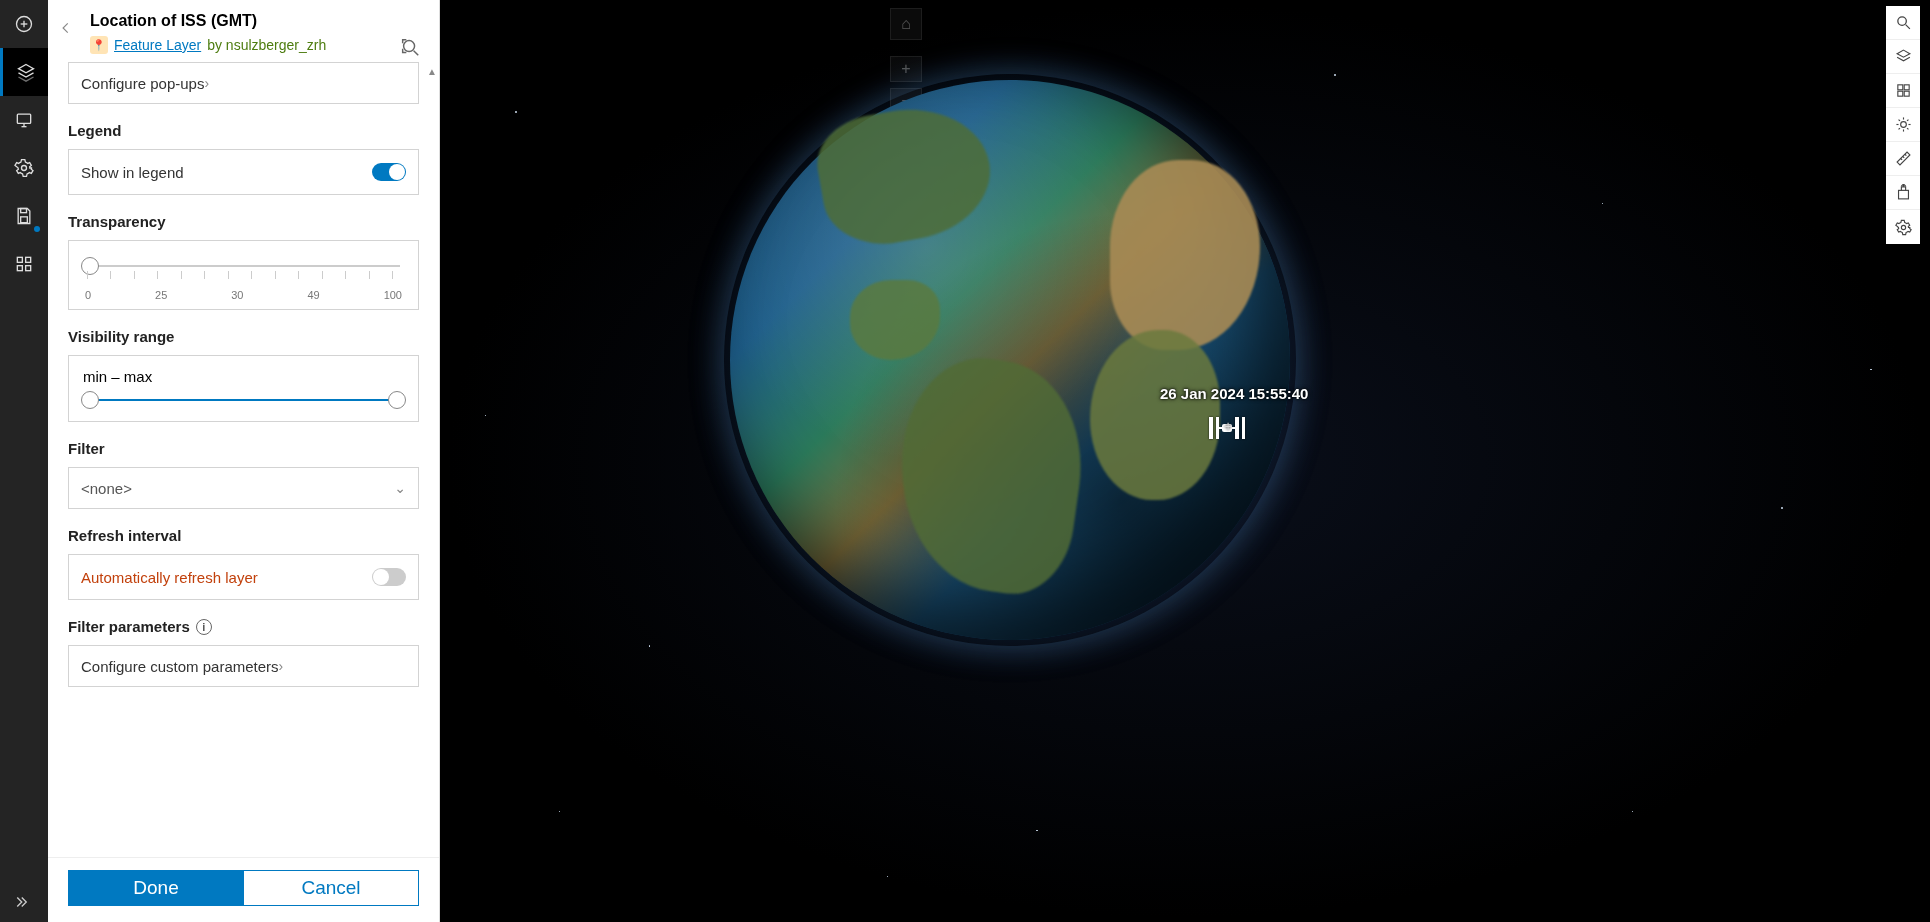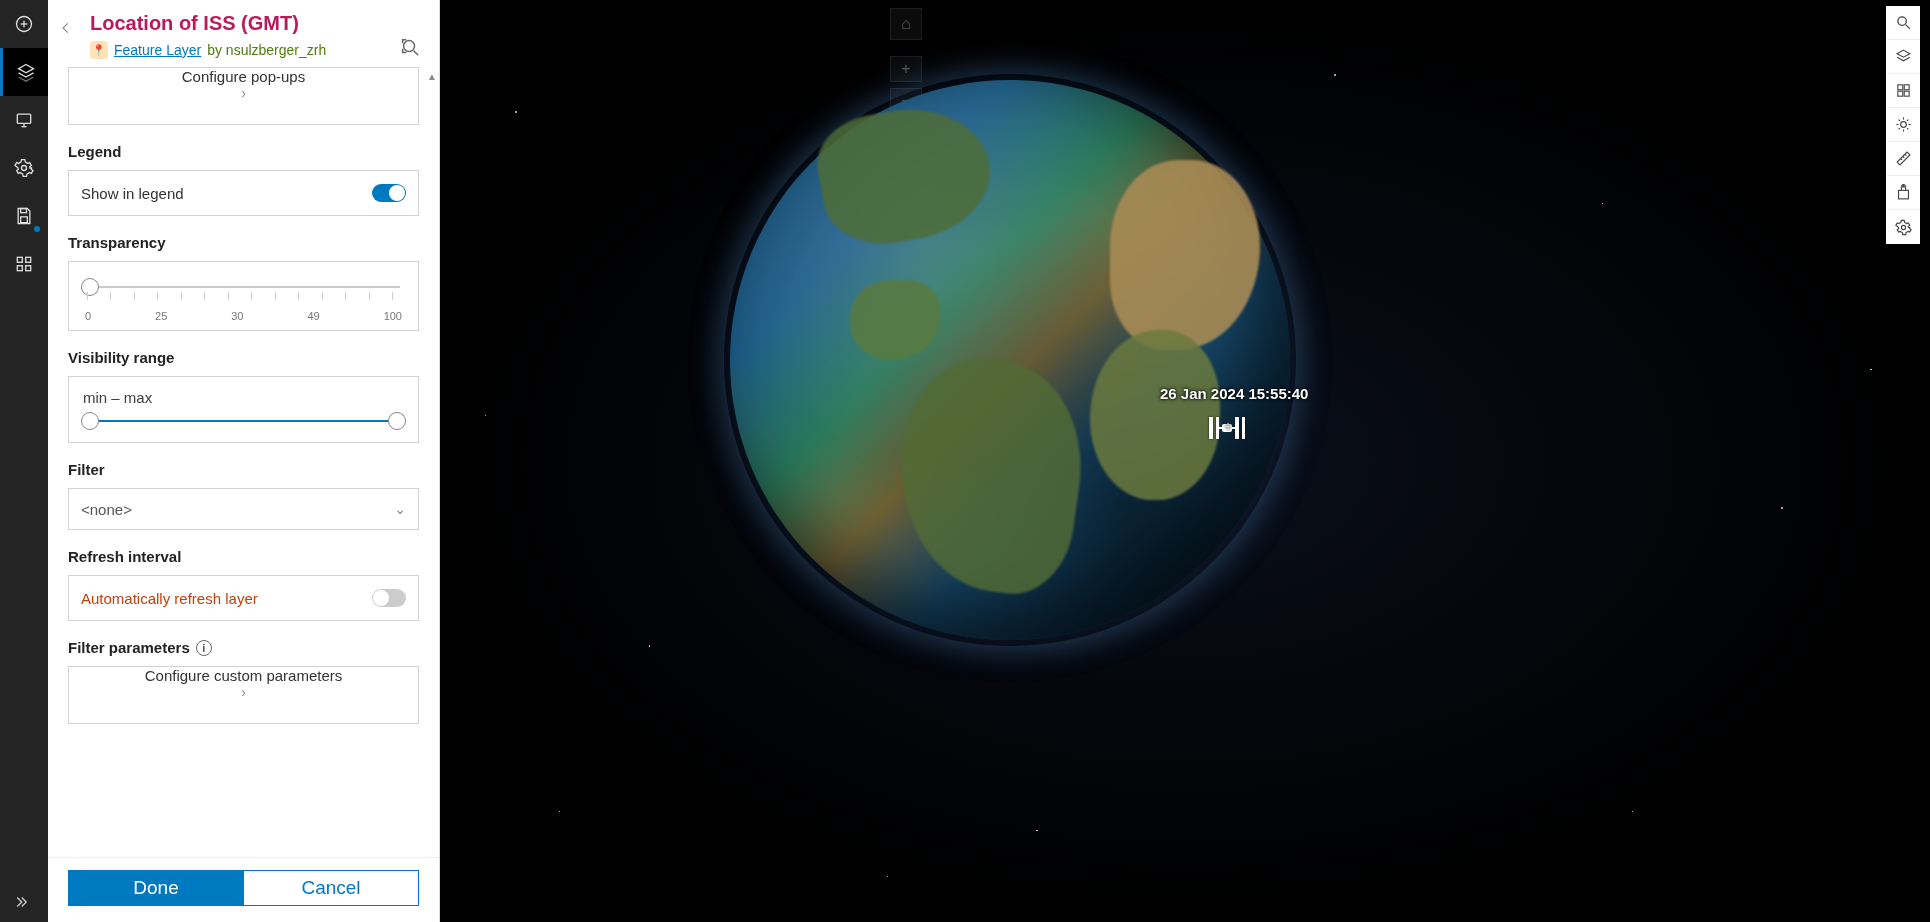--- a/index.html
+++ b/index.html
@@ -27,43 +27,43 @@
     position: absolute; left: 48px; top: 0; bottom: 0; width: 392px;
     background: #fff; display: flex; flex-direction: column; border-right: 1px solid #ddd;
   }
   .panel-header {
     padding: 12px 20px 8px 20px; position: relative;
   }
   .panel-back {
     position: absolute; left: 8px; top: 18px; width: 20px; height: 20px;
     display: flex; align-items: center; justify-content: center; color: #888; cursor: pointer;
   }
-  .panel-title { font-size: 20px; font-weight: 600; color: #be185d; margin-left: 22px; }
+  .panel-title { font-size: 16px; font-weight: 600; color: #000000; margin-left: 22px; }
   .panel-sub { margin-left: 22px; margin-top: 6px; display: flex; align-items: center; gap: 6px; font-size: 14px; }
   .layer-badge {
     width: 18px; height: 18px; background: #ffe4b5; border-radius: 3px; display: inline-flex;
     align-items: center; justify-content: center; font-size: 11px;
   }
   .panel-sub a { color: #0079c1; text-decoration: underline; }
   .panel-sub .by { color: #4d7c0f; }
   .zoom-to {
     position: absolute; right: 18px; top: 36px; width: 22px; height: 22px; color: #666; cursor: pointer;
   }
 
   .panel-body {
     flex: 1; overflow-y: auto; padding: 0 20px 10px 20px; position: relative;
   }
   .panel-body::-webkit-scrollbar { width: 14px; }
   .panel-body::-webkit-scrollbar-thumb { background: #bbb; }
   .panel-body::-webkit-scrollbar-track { background: #eee; }
 
   .row-btn {
-    border: 1px solid #d3d3d3; height: 58px; display: flex; align-items: center;
+    border: 1px solid #d3d3d3; height: 42px; display: flex; align-items: center;
     padding: 0 12px; font-size: 15px; color: #333;
-    cursor: pointer; background: #fff; flex-direction: column;
+    cursor: pointer; background: #fff;
   }
   .section-label { font-size: 15px; font-weight: 600; color: #222; margin: 18px 0 10px 0; display: flex; align-items: center; gap: 6px; }
 
   .toggle-row {
     border: 1px solid #d3d3d3; height: 46px; display: flex; align-items: center;
     justify-content: space-between; padding: 0 12px; font-size: 15px; color: #333; background: #fff;
   }
   .toggle {
     width: 34px; height: 18px; border-radius: 10px; position: relative;
   }
@@ -87,21 +87,21 @@
   }
   .ticks { display: flex; justify-content: space-between; font-size: 11px; color: #777; margin-top: 10px; padding: 0 2px;}
   .tick-grid {
     position: relative; height: 8px; margin: 2px 4px 0 4px;
     background-image: repeating-linear-gradient(to right, #ccc 0, #ccc 1px, transparent 1px, transparent 7.5%);
   }
 
   .range-box {
     border: 1px solid #d3d3d3; background: #fff; padding: 12px 14px 20px 14px;
   }
-  .range-label { font-size: 15px; color: #404040; margin-bottom: 14px; }
+  .range-label { font-size: 15px; color: #000000; margin-bottom: 14px; }
   .range-track { position: relative; height: 2px; background: #ccc; margin: 0 6px; }
   .range-fill { position: absolute; left: 0; right: 0; height: 2px; background: #0079c1; }
 
   .select-row {
     border: 1px solid #d3d3d3; height: 42px; display: flex; align-items: center;
     justify-content: space-between; padding: 0 12px; font-size: 15px; color: #555; background: #fff;
     cursor: pointer;
   }
   .chev { color: #888; font-size: 14px; }
   .info-icon {

